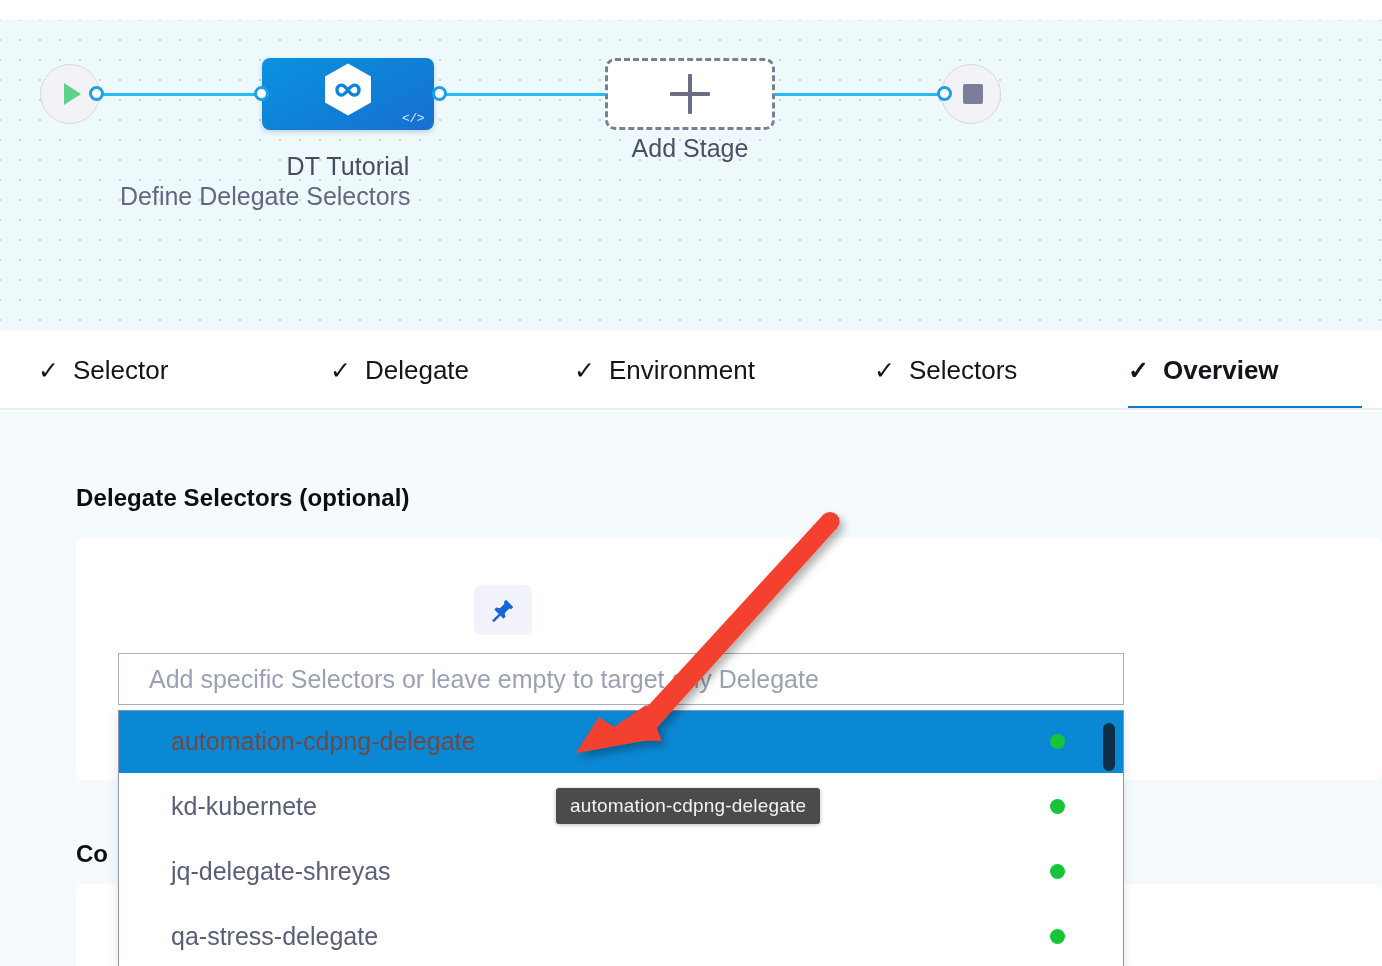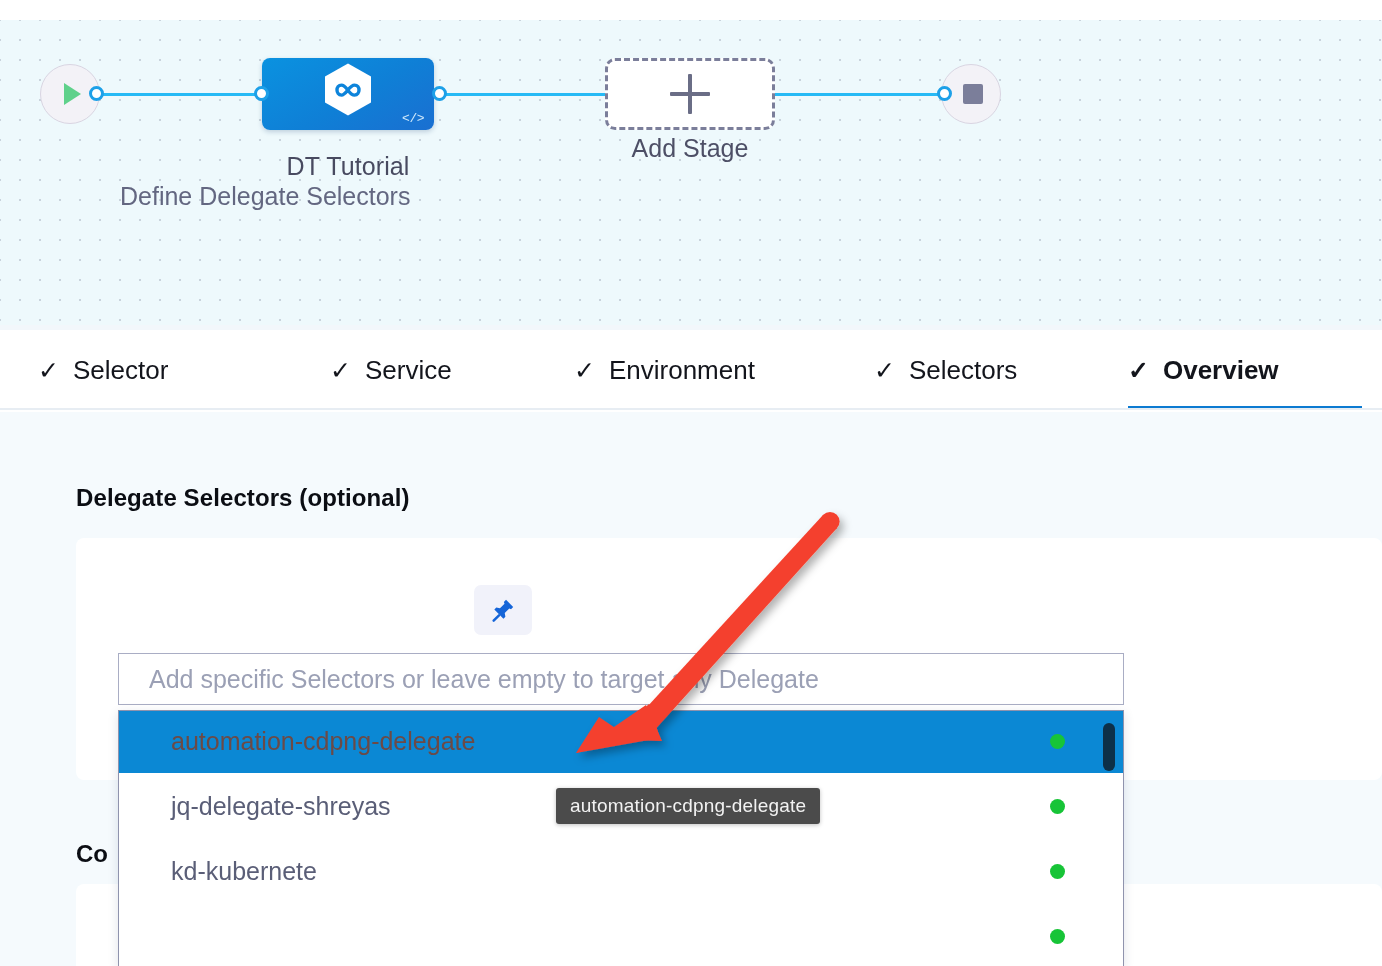--- a/index.html
+++ b/index.html
@@ -253,21 +253,21 @@
     <div class="canvas-bottom-strip"></div>
   </div>
 
   <div class="tabbar">
     <div class="tab" style="left:38px;">
       <span class="chk">✓</span>
       <span>Selector</span>
     </div>
     <div class="tab" style="left:330px;">
       <span class="chk">✓</span>
-      <span>Service</span>
+      <span>Delegate</span>
     </div>
     <div class="tab" style="left:574px;">
       <span class="chk">✓</span>
       <span>Environment</span>
     </div>
     <div class="tab" style="left:874px;">
       <span class="chk">✓</span>
       <span>Selectors</span>
     </div>
     <div class="tab active" style="left:1128px;width:234px;">
@@ -301,28 +301,29 @@
   </div>
 
   <div class="dropdown">
     <div class="dd-item selected">
       <span>automation-cdpng-delegate</span>
       <span class="dot"></span>
       <span class="dd-scrollbar"></span>
     </div>
     <div class="dd-sep" style="top:60px;"></div>
     <div class="dd-item" style="margin-top:5px;">
+      <span>kd-kubernete</span>
+      <span class="dot"></span>
+    </div>
+    <div class="dd-item" style="margin-top:5px;">
       <span>jq-delegate-shreyas</span>
       <span class="dot"></span>
     </div>
     <div class="dd-item" style="margin-top:5px;">
-      <span>kd-kubernete</span>
-      <span class="dot"></span>
-    </div>
-    <div class="dd-item" style="margin-top:5px;">
+      <span>qa-stress-delegate</span>
       <span class="dot"></span>
     </div>
   </div>
 
   <div class="tooltip">automation-cdpng-delegate</div>
 
   <svg class="arrow-svg" width="330" height="290" viewBox="0 0 330 290">
     <defs>
       <filter id="ashadow" x="-30%" y="-30%" width="180%" height="180%">
         <feDropShadow dx="4" dy="5" stdDeviation="4" flood-color="#000000" flood-opacity="0.30"></feDropShadow>

